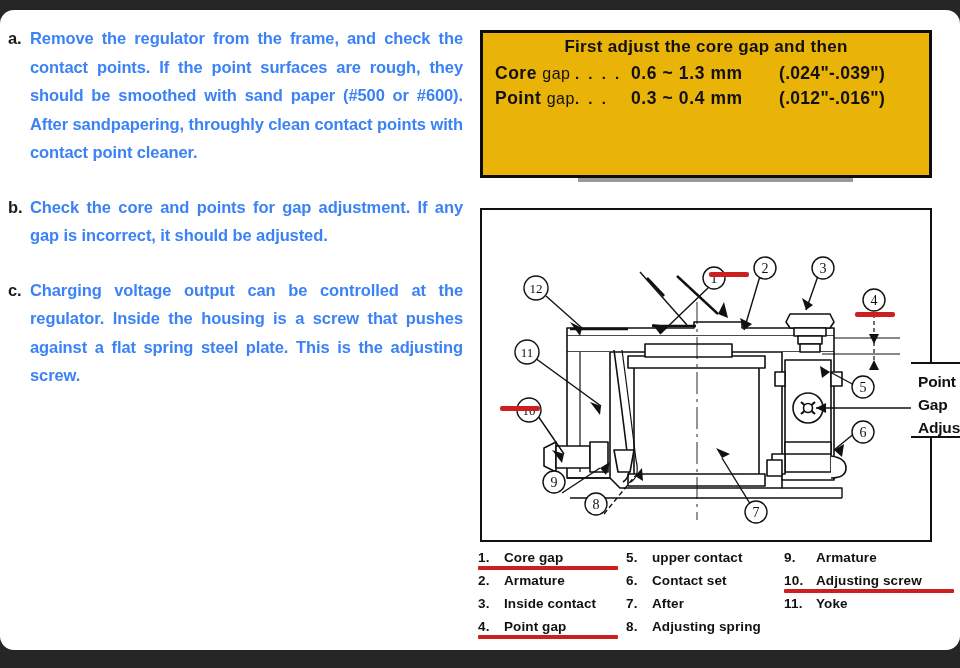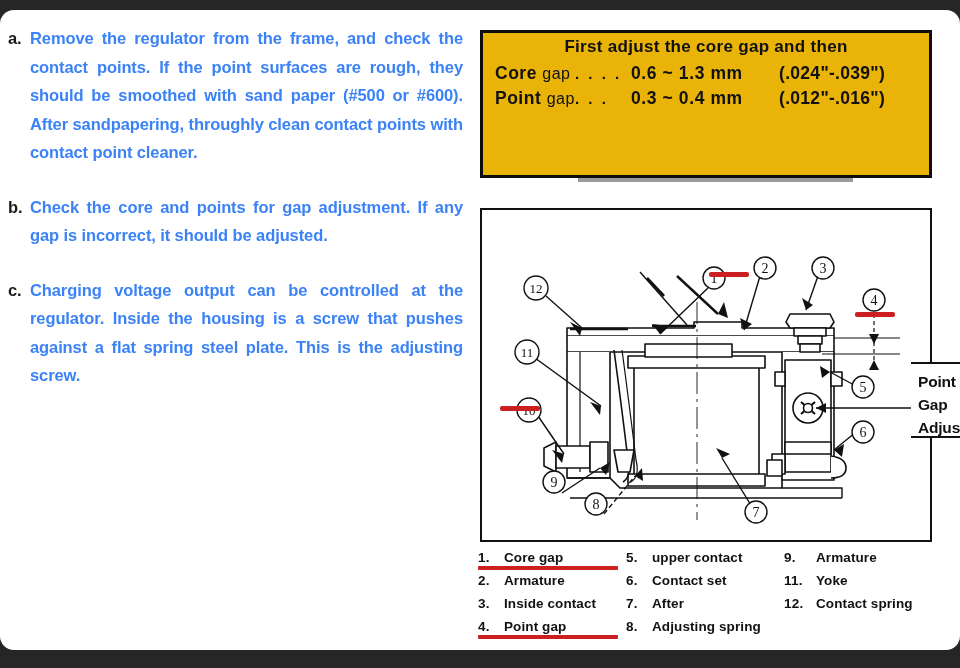--- a/index.html
+++ b/index.html
@@ -483,27 +483,27 @@
             <span class="legend-num">8.</span>
             <span class="legend-txt">Adjusting spring</span>
           </div>
         </div>
 
         <div class="legend-col c3">
           <div class="legend-item">
             <span class="legend-num">9.</span>
             <span class="legend-txt">Armature</span>
           </div>
+          <div class="legend-item hl">
+            <span class="legend-num">10.</span>
+            <span class="legend-txt">Adjusting screw</span>
+          </div>
           <div class="legend-item">
             <span class="legend-num">11.</span>
             <span class="legend-txt">Yoke</span>
-          </div>
-          <div class="legend-item">
-            <span class="legend-num">12.</span>
-            <span class="legend-txt">Contact spring</span>
           </div>
         </div>
 
       </div>
 
     </div>
   </div>
 </div>
 
 </body></html>

